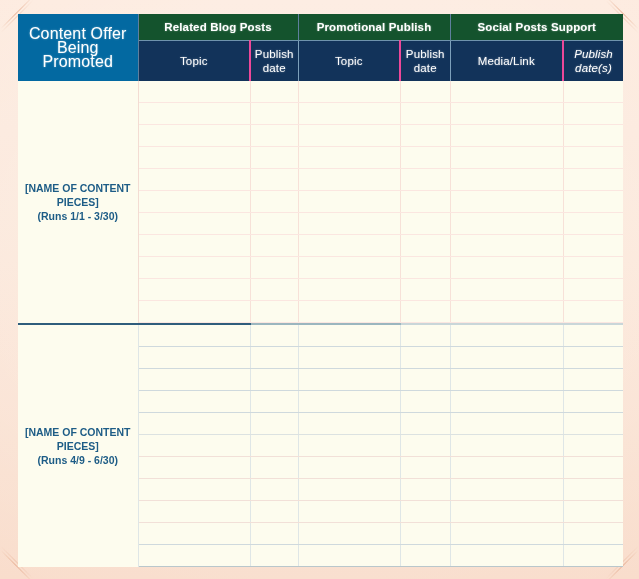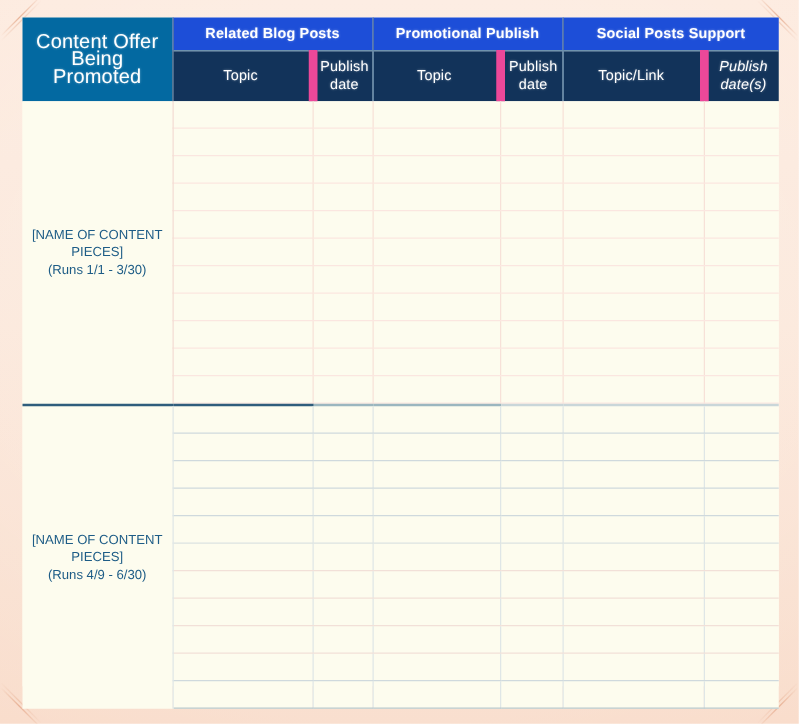--- a/index.html
+++ b/index.html
@@ -100,53 +100,54 @@
   th.corner {
     background: #0369a1;
     font-weight: normal;
     font-size: 16px;
     line-height: 14px;
     padding: 4px 8px;
     vertical-align: middle;
     border-right: 1px solid #5f7f9e;
   }
   th.group {
-    background: #1d4ed8;
+    background: #14532d;
     height: 26px;
     font-size: 11.5px;
     border-right: 1px solid #5f7f9e;
     border-bottom: 1px solid #6f93ad;
   }
   th.group.last { border-right: none; }
   th.sub {
     background: #12335a;
     height: 40px;
     font-size: 11.5px;
     font-weight: normal;
     line-height: 14px;
     vertical-align: middle;
-    border-right: 7px solid #ec4899;
+    border-right: 2px solid #ec4899;
   }
   th.sub.last { border-right: none; font-style: italic; }
   th.sub.groupend { border-right: 1px solid #7da0bb; }
 
   
   tbody td {
     padding: 0;
     height: 21px;
     background: #fdfcee;
   }
   td.label {
     vertical-align: middle;
     text-align: center;
     color: #1d5c86;
     font-size: 10.5px;
     line-height: 14px;
     padding: 0 6px;
     border-right: 1px solid #f3dcd3;
+    font-weight: bold;
   }
   td.label .lbl-main { display: block; }
   td.label .lbl-sub  { display: block; }
 
   td.cell {
     border-right: 1px solid #f7e1d8;
     border-bottom: 1px solid #fbe6e0;
   }
   td.cell.last { border-right: none; }
   td.cell.vdark { border-right: 1px solid #dfe6e6; }
@@ -222,21 +223,21 @@
           <th class="corner" rowspan="2">Content Offer Being Promoted</th>
           <th class="group" colspan="2">Related Blog Posts</th>
           <th class="group" colspan="2">Promotional Publish</th>
           <th class="group last" colspan="2">Social Posts Support</th>
         </tr>
         <tr>
           <th class="sub">Topic</th>
           <th class="sub groupend">Publish date</th>
           <th class="sub">Topic</th>
           <th class="sub groupend">Publish date</th>
-          <th class="sub">Topic/Link</th>
+          <th class="sub">Media/Link</th>
           <th class="sub last">Publish date(s)</th>
         </tr>
       </thead>
 
       <tbody>
 
         <tr>
           <td class="label" rowspan="11">
             <span class="lbl-main">[NAME OF CONTENT</span>
             <span class="lbl-main">PIECES]</span>

